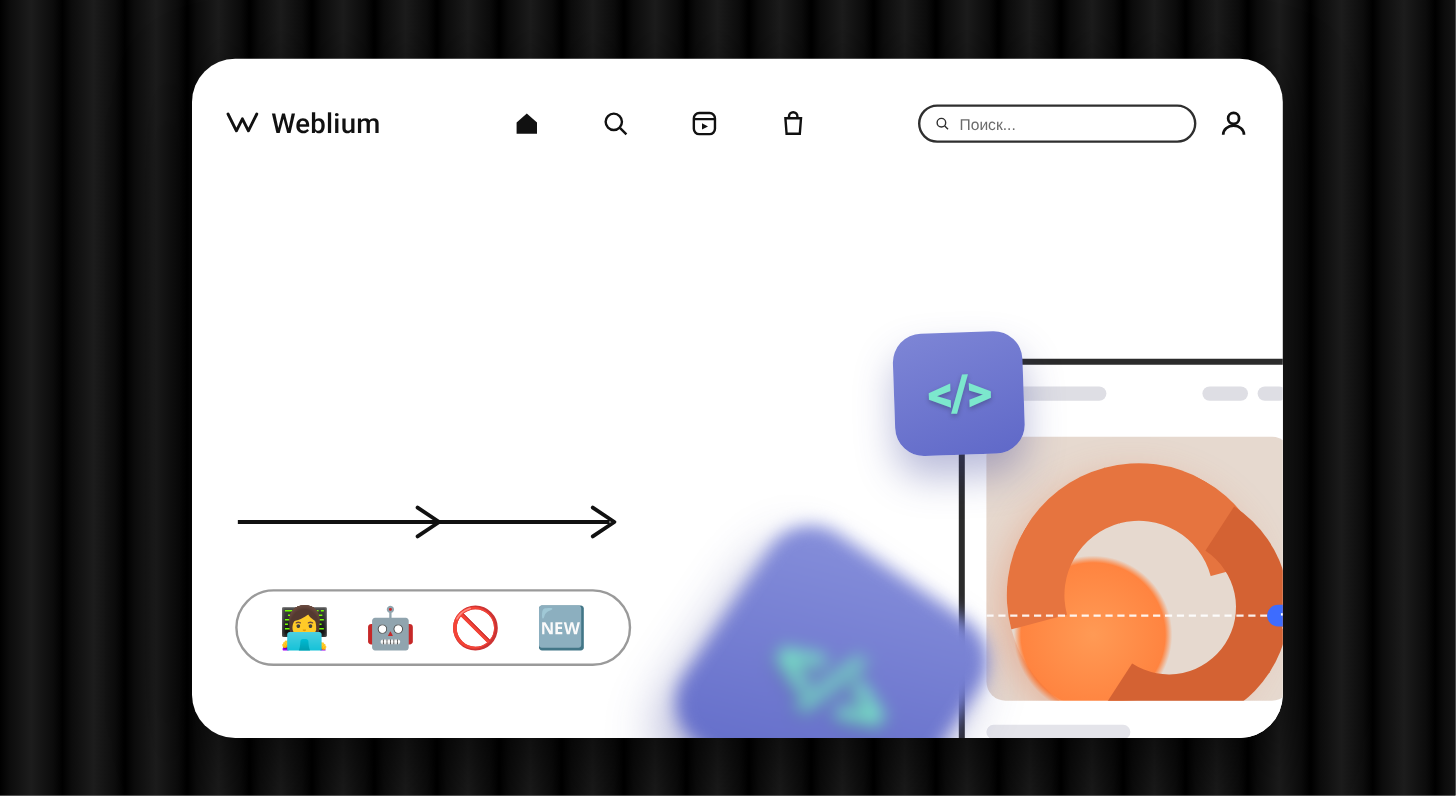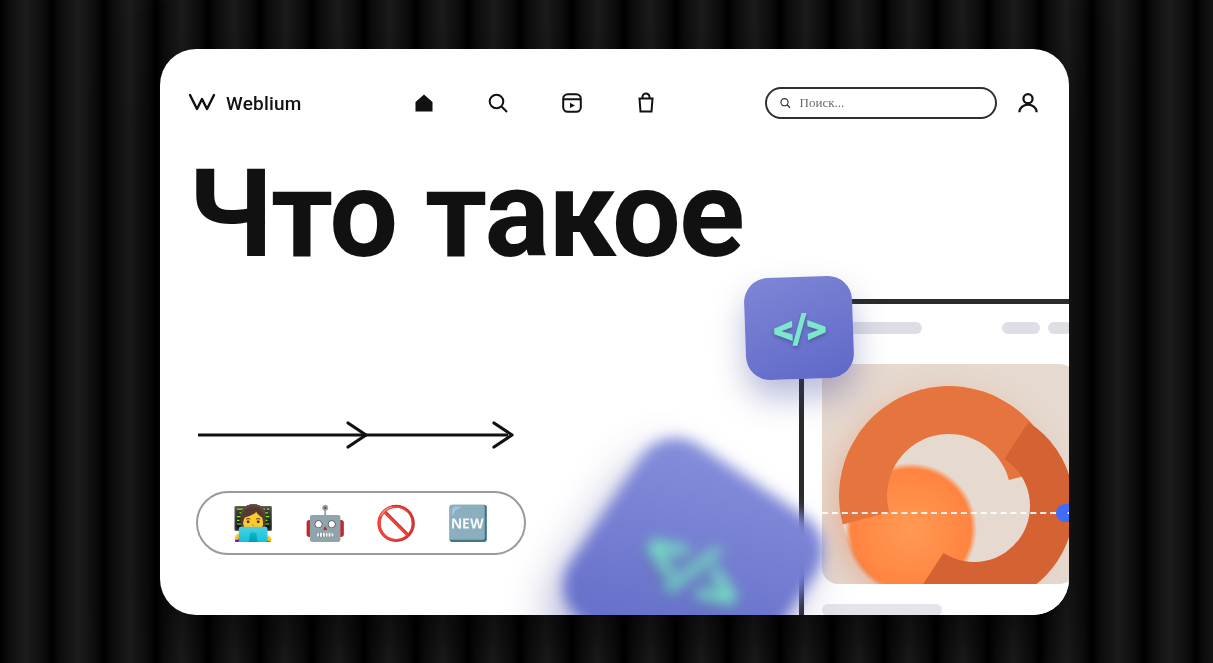--- a/index.html
+++ b/index.html
@@ -33,40 +33,40 @@
     position: absolute;
     top: 34px; left: 28px; right: 28px;
     height: 40px;
     display: flex; align-items: center;
   }
   .brand {
     display: flex; align-items: center; gap: 10px;
     color: #111;
   }
   .brand-name {
-    font-size: 19px; font-weight: 520; letter-spacing: 0.2px; text-align: right;
+    font-size: 23px; font-weight: 520; letter-spacing: 0.2px; text-align: right;
   }
   .nav-icons {
     display: flex; align-items: center; gap: 50px;
     margin-left: 110px;
   }
   .nav-icons .ico { width: 24px; height: 24px; color: #111; }
   .search-pill {
     margin-left: auto;
     display: flex; align-items: center; gap: 8px;
     width: 232px; height: 32px;
     border: 2px solid #2f2f2f;
     border-radius: 18px;
     padding: 0 12px;
     color: #2f2f2f;
   }
   .search-pill input {
     border: none; outline: none; background: transparent;
     font-size: 13px; color: #2f2f2f; width: 100%;
-    font-family: Liberation Serif, serif;
+    font-family: Liberation Sans, sans-serif;
   }
   .search-pill input::placeholder { color: #6b6b6b; }
   .user-ico { margin-left: 18px; width: 26px; height: 26px; color: #111; }
 
   
   .headline {
     position: absolute;
     left: 28px; top: 108px;
     line-height: 0.95;
   }
@@ -251,21 +251,20 @@
       <input type="text" placeholder="Поиск..." style="">
     </div>
 
     <svg class="user-ico svg-btn" viewBox="0 0 24 24" fill="none" stroke="#111" stroke-width="2.1">
       <circle cx="12" cy="8" r="4.2"></circle>
       <path d="M4 20.5 a8 7 0 0 1 16 0"></path>
     </svg>
   </div>
 
   <div class="headline">
-    <div class="line1">Что такое</div>
   </div>
 
   <svg class="long-arrow" viewBox="0 0 320 40">
     <line x1="0" y1="20" x2="310" y2="20" stroke="#111" stroke-width="3.2"></line>
     <path d="M150 8 L168 20 L150 32" fill="none" stroke="#111" stroke-width="3.2" stroke-linecap="round" stroke-linejoin="round"></path>
     <path d="M296 8 L314 20 L296 32" fill="none" stroke="#111" stroke-width="3.2" stroke-linecap="round" stroke-linejoin="round"></path>
   </svg>
 
   <div class="emoji-pill">
     <span>👩‍💻</span>

